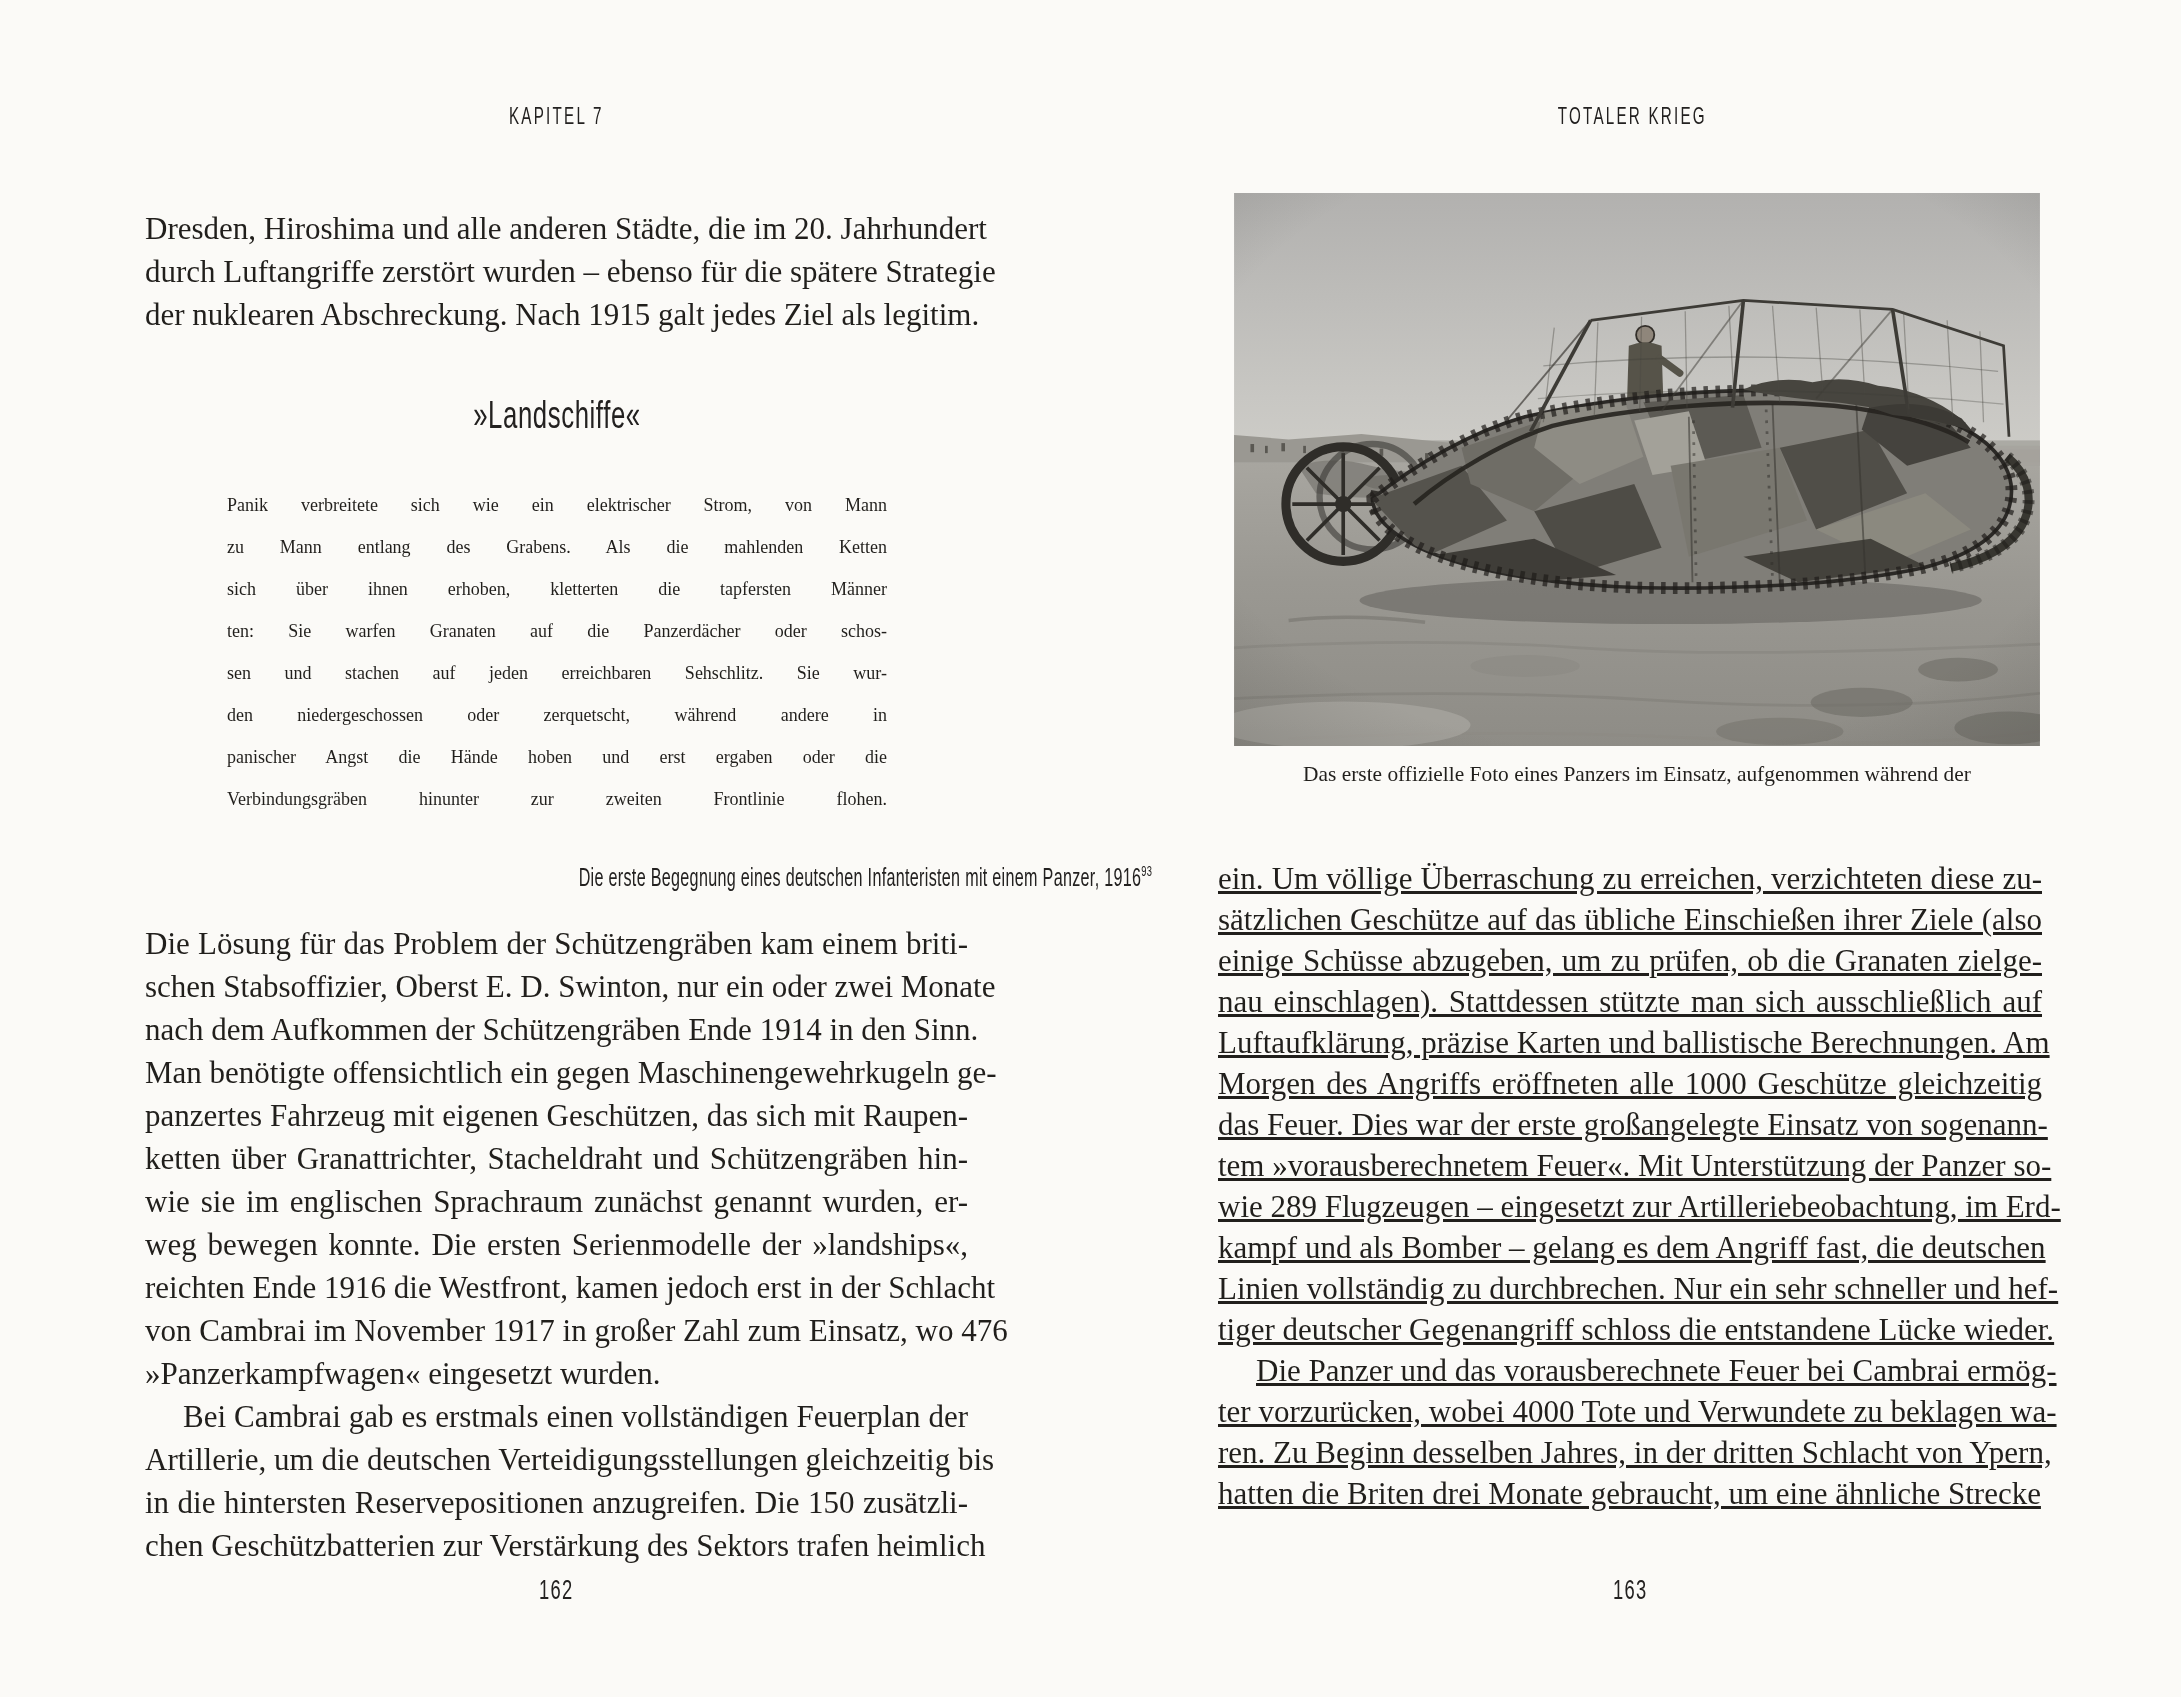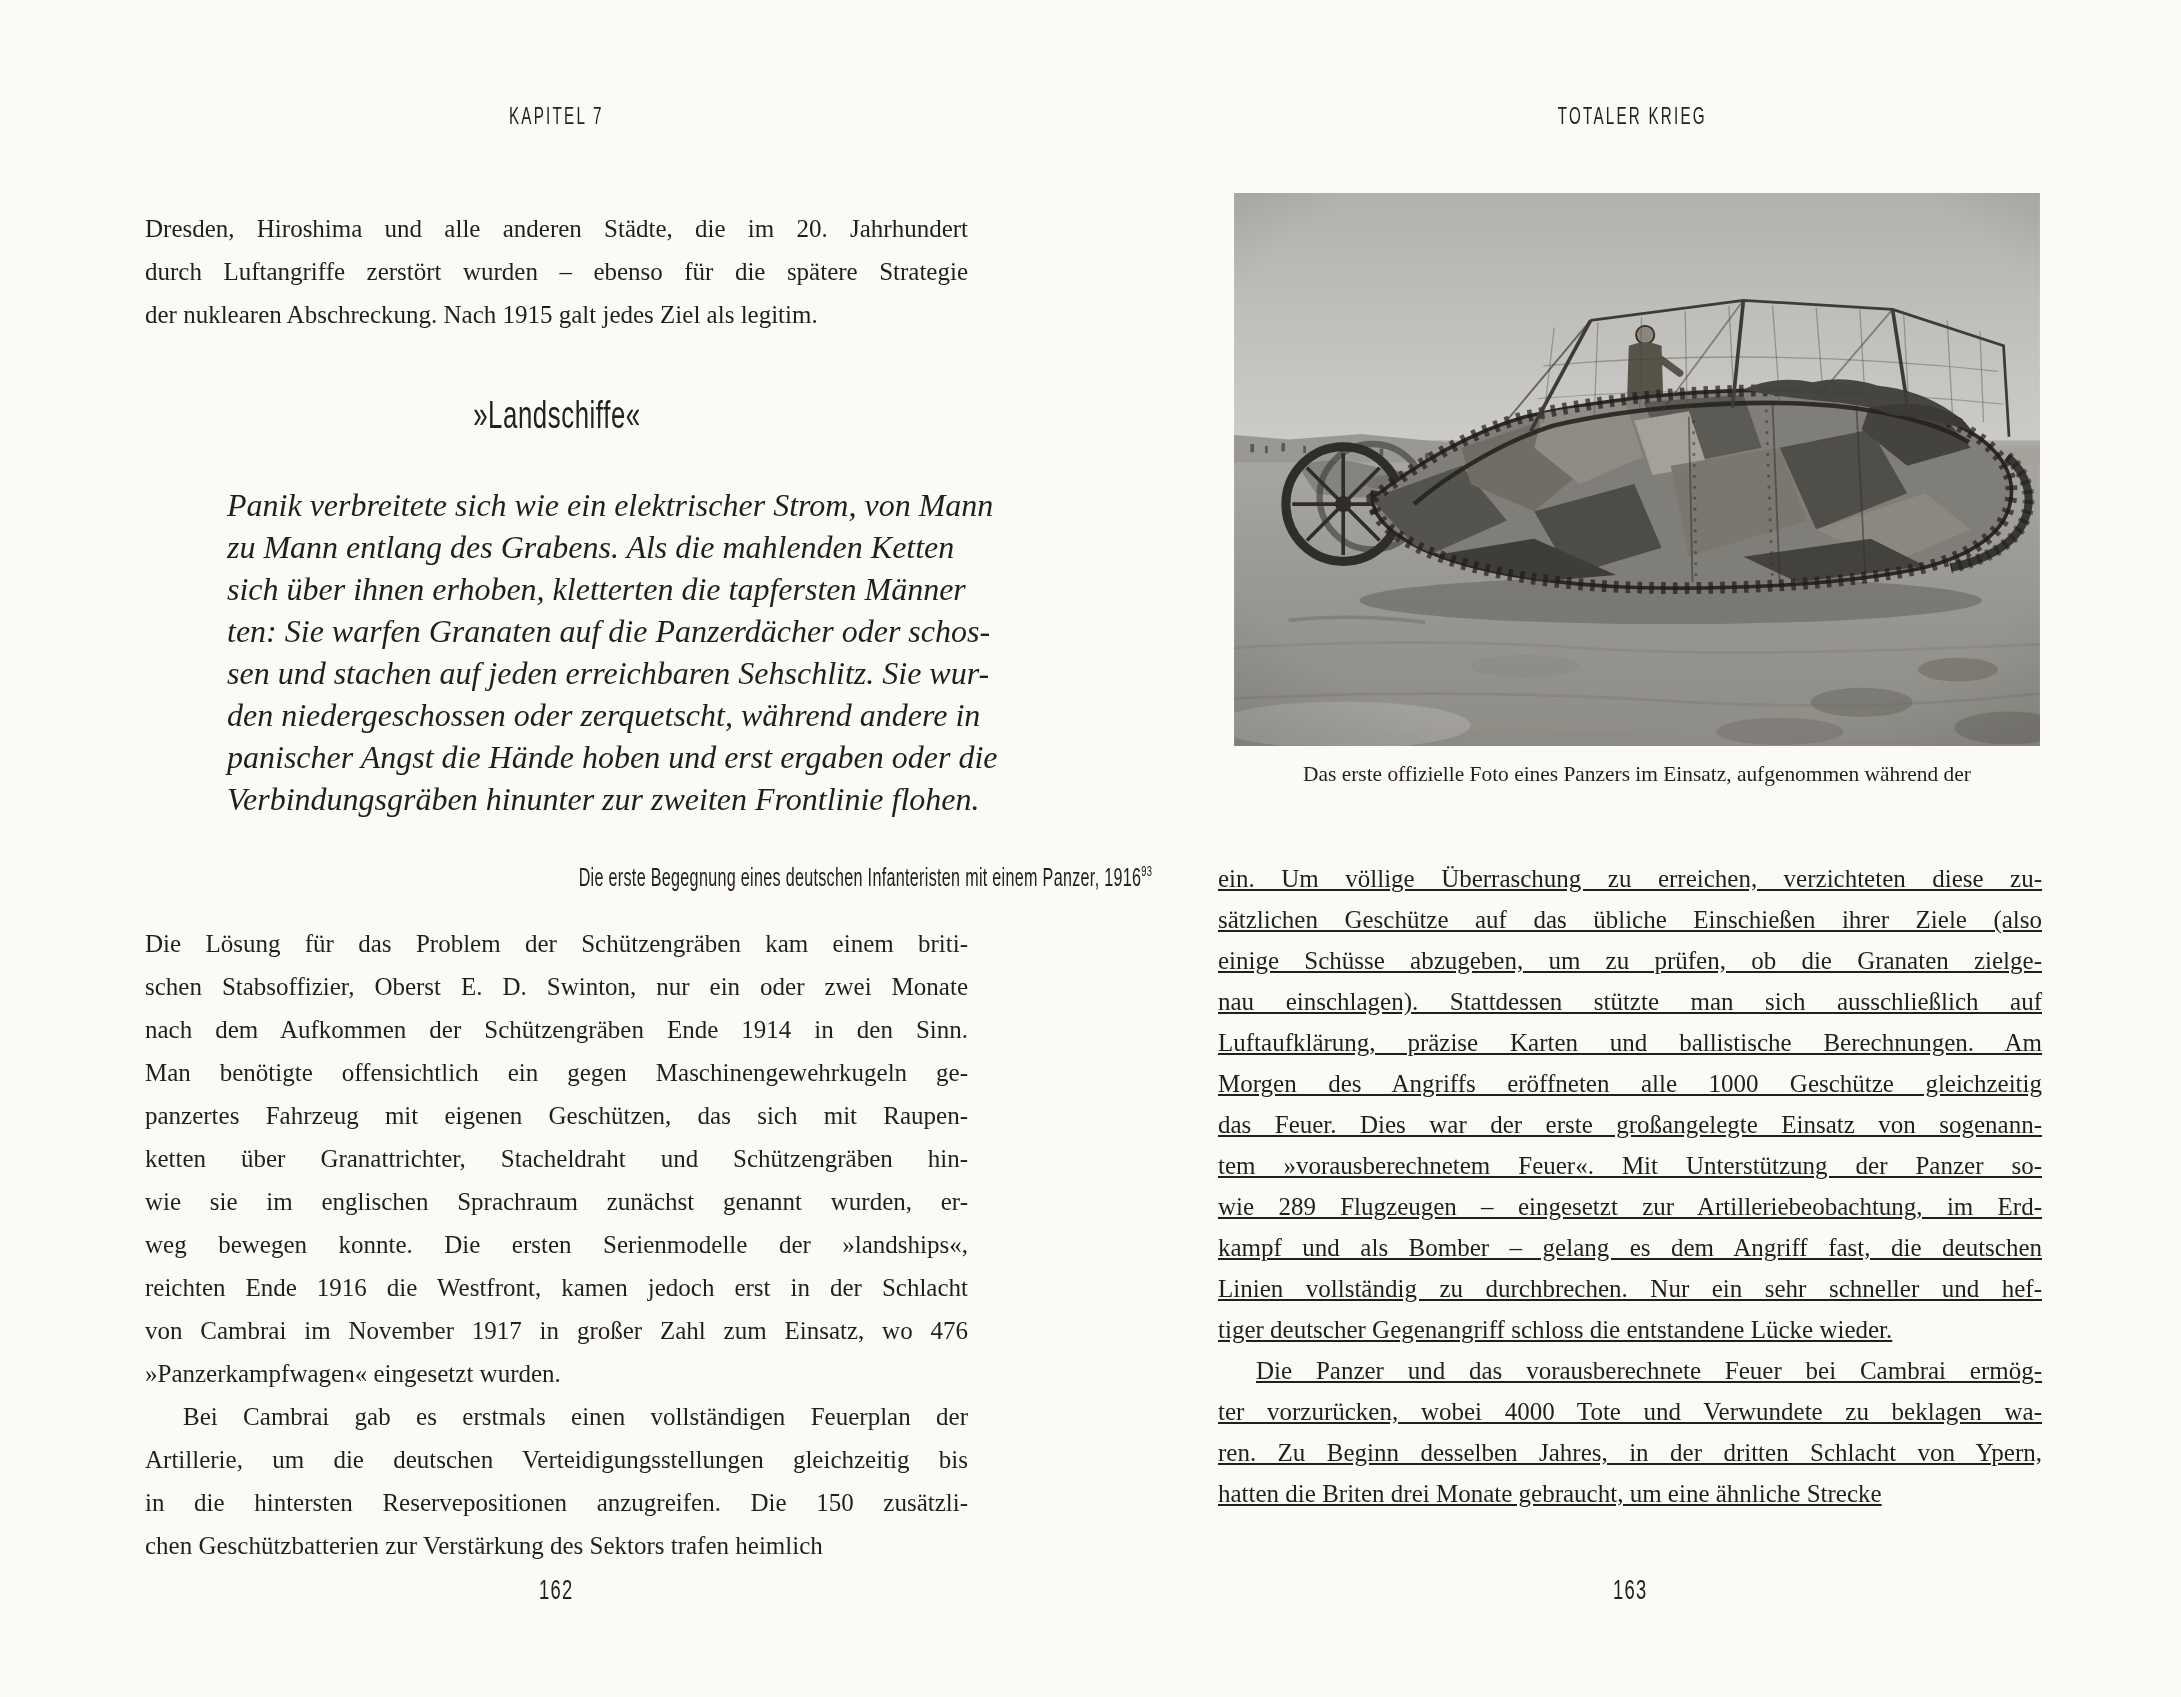--- a/index.html
+++ b/index.html
@@ -12,27 +12,27 @@
   
   .runhead{width:823px;text-align:center;}
   .cond{display:inline-block;transform:scaleX(0.62);transform-origin:center bottom;
         font-family:"Liberation Sans", sans-serif;white-space:nowrap;color:#232120;}
   .runhead .cond{font-size:24.5px;letter-spacing:3.6px;font-weight:500;}
   .chapterhead .cond{font-size:39px;letter-spacing:0.9px;transform:scaleX(0.66);font-weight:500;}
   .pagenum .cond{font-size:27px;letter-spacing:1.8px;transform:scaleX(0.68);}
   
   .col{width:823px;}
   .pline{height:43px;line-height:43px;text-align:justify;text-align-last:justify;
-         white-space:nowrap;font-size:25px;}
+         white-space:nowrap;font-size:31px;}
   .pline-last{text-align-last:left;}
   .rcol .pline{height:41px;line-height:41px;}
   .indent .pline:first-child{text-indent:38px;}
   
   .quote{width:660px;}
-  .quote .pline{height:42px;line-height:42px;font-size:32px;font-style:italic;}
+  .quote .pline{height:42px;line-height:42px;font-size:18px;}
   .quote .pline-last{text-align-last:justify;}
   .attr{width:660px;text-align:right;}
   .attr .cond{font-size:26px;letter-spacing:0.5px;transform:scaleX(0.62);transform-origin:right bottom;}
   .attr sup{font-size:0.58em;vertical-align:super;}
   
   .caption{width:822px;text-align:center;}
   .capline{height:38px;line-height:38px;font-size:21.4px;white-space:nowrap;}
   svg{display:block;}
 </style>
 </head>

